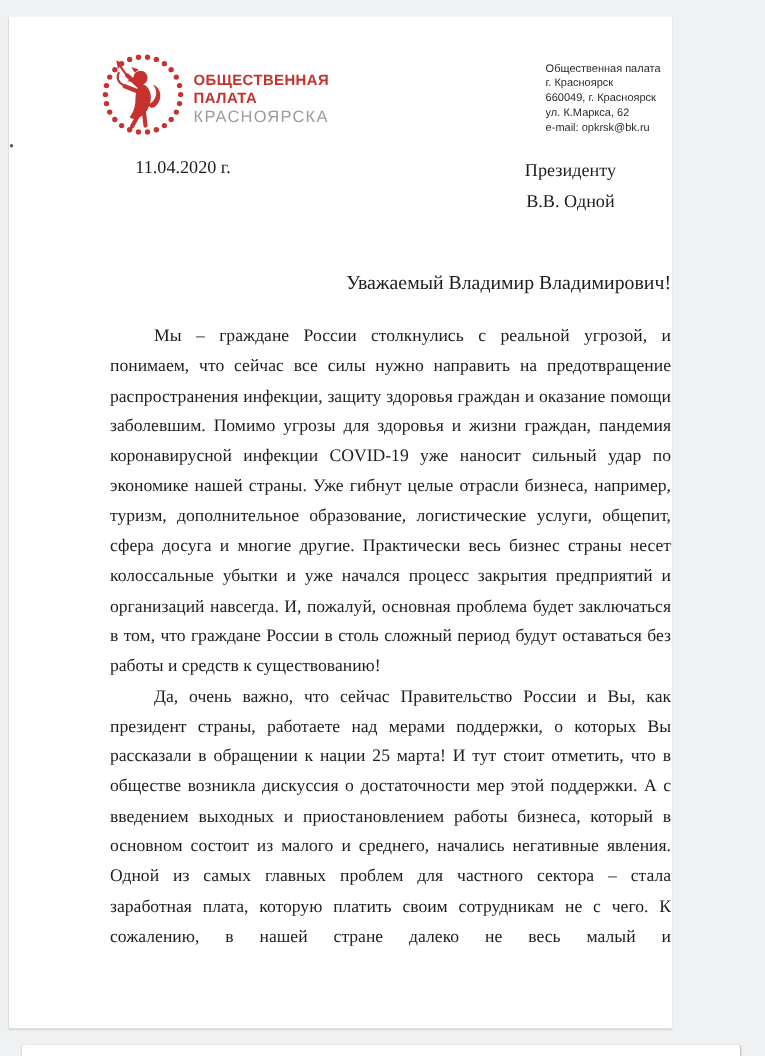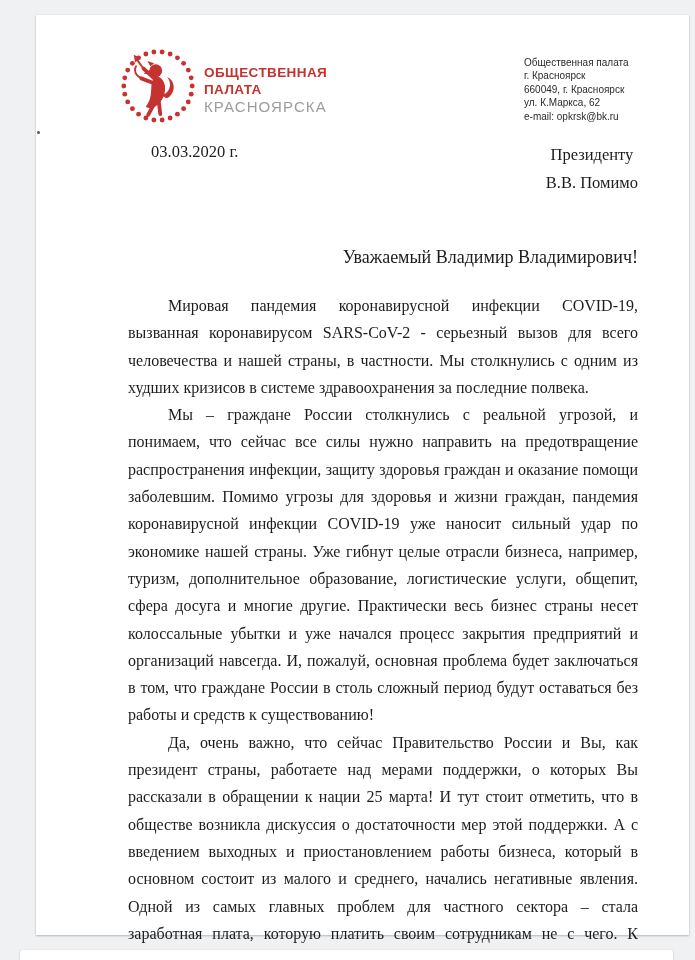--- a/index.html
+++ b/index.html
@@ -6,21 +6,21 @@
   body{
     width:695px;height:960px;overflow:hidden;
     background:var(--bg,#f0f1f3);
     font-family:"Liberation Serif", serif;
   }
   .viewport{position:relative;width:695px;height:960px;}
   .page{
     position:absolute;background:#fff;
     box-shadow:0 1px 2px rgba(0,0,0,.22), 0 0 1px rgba(0,0,0,.18);
   }
-  .page1{left:36px;top:15px;width:653px;height:920px;}
+  .page1{left:8px;top:15px;width:603px;height:920px;}
   .page2{left:20px;top:950px;width:653px;height:10px;border-radius:2px 2px 0 0;}
   .speck{position:absolute;left:1px;top:116px;width:3px;height:3px;background:#555;border-radius:50%;}
 
   
   .emblem{position:absolute;left:84px;top:33px;}
   .org-text{position:absolute;left:168px;top:49px;font-family:"Liberation Sans",sans-serif;line-height:17px;}
   .org-line{white-space:nowrap;}
   .org-line.red{color:var(--brand-red,#c5322f);font-weight:700;font-size:13.5px;letter-spacing:.4px;}
   .org-line.gray{color:var(--brand-gray,#9c9c9c);font-weight:400;font-size:15px;letter-spacing:1.1px;}
   .contact{
@@ -108,29 +108,28 @@
     </div>
 
     <div class="contact">
       <div>Общественная палата</div>
       <div>г. Красноярск</div>
       <div>660049, г. Красноярск</div>
       <div>ул. К.Маркса, 62</div>
       <div>e-mail: opkrsk@bk.ru</div>
     </div>
 
-    <div class="date">03.03.2020 г.</div>
+    <div class="date">11.04.2020 г.</div>
     <div class="recipient">
       <div>Президенту</div>
-      <div>В.В. Помимо</div>
+      <div>В.В. Одной</div>
     </div>
 
     <div class="salutation">Уважаемый Владимир Владимирович!</div>
     <div class="letter-body">
-      <p>Мировая пандемия коронавирусной инфекции COVID-19, вызванная коронавирусом SARS-CoV-2 - серьезный вызов для всего человечества и нашей страны, в частности. Мы столкнулись с одним из худших кризисов в системе здравоохранения за последние полвека.</p>
       <p>Мы – граждане России столкнулись с реальной угрозой, и понимаем, что сейчас все силы нужно направить на предотвращение распространения инфекции, защиту здоровья граждан и оказание помощи заболевшим. Помимо угрозы для здоровья и жизни граждан, пандемия коронавирусной инфекции COVID-19 уже наносит сильный удар по экономике нашей страны. Уже гибнут целые отрасли бизнеса, например, туризм, дополнительное образование, логистические услуги, общепит, сфера досуга и многие другие. Практически весь бизнес страны несет колоссальные убытки и уже начался процесс закрытия предприятий и организаций навсегда. И, пожалуй, основная проблема будет заключаться в том, что граждане России в столь сложный период будут оставаться без работы и средств к существованию!</p>
       <p class="cut">Да, очень важно, что сейчас Правительство России и Вы, как президент страны, работаете над мерами поддержки, о которых Вы рассказали в обращении к нации 25 марта! И тут стоит отметить, что в обществе возникла дискуссия о достаточности мер этой поддержки. А с введением выходных и приостановлением работы бизнеса, который в основном состоит из малого и среднего, начались негативные явления. Одной из самых главных проблем для частного сектора – стала заработная плата, которую платить своим сотрудникам не с чего. К сожалению, в нашей стране далеко не весь малый и</p>
     </div>
 
     <div class="speck"></div>
   </div>
 
   <div class="page page2"></div>
 </div>
 

